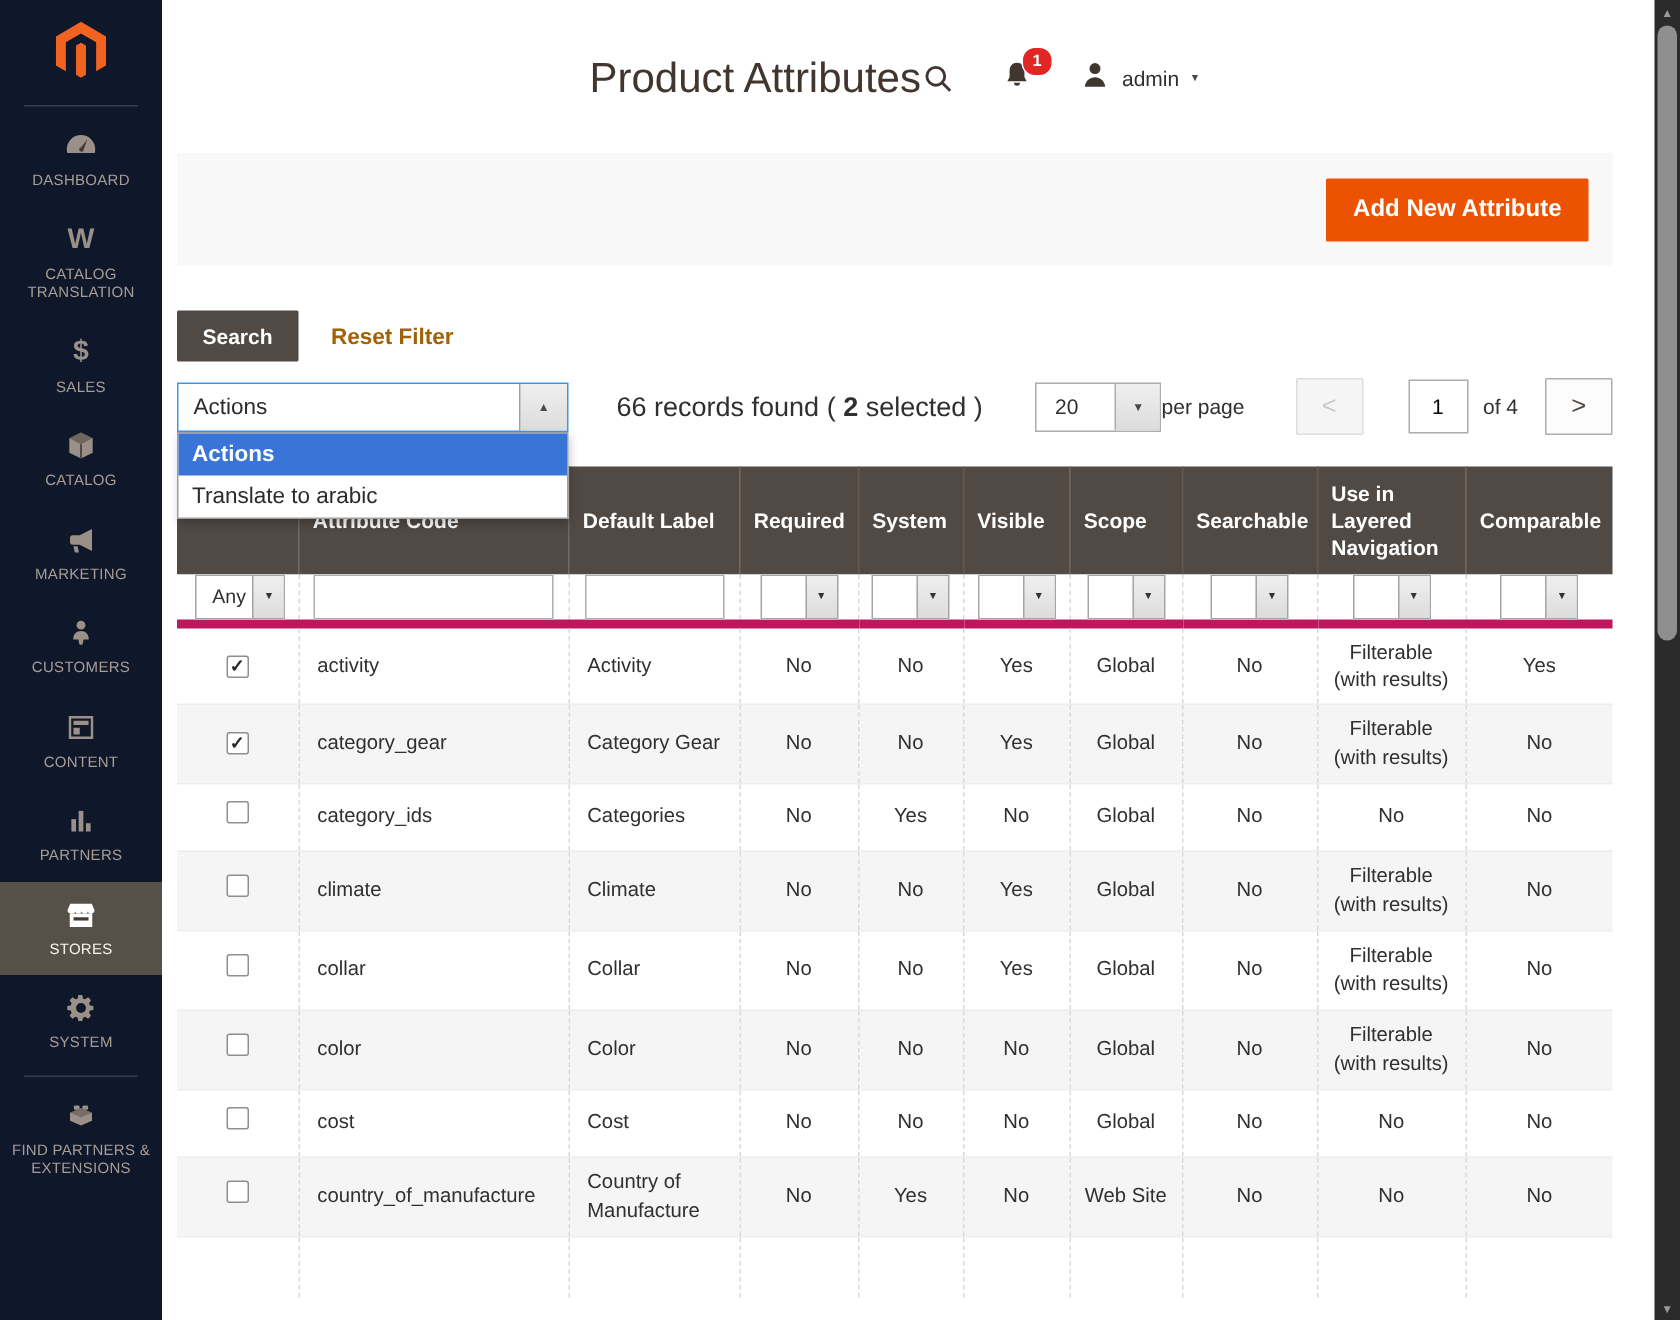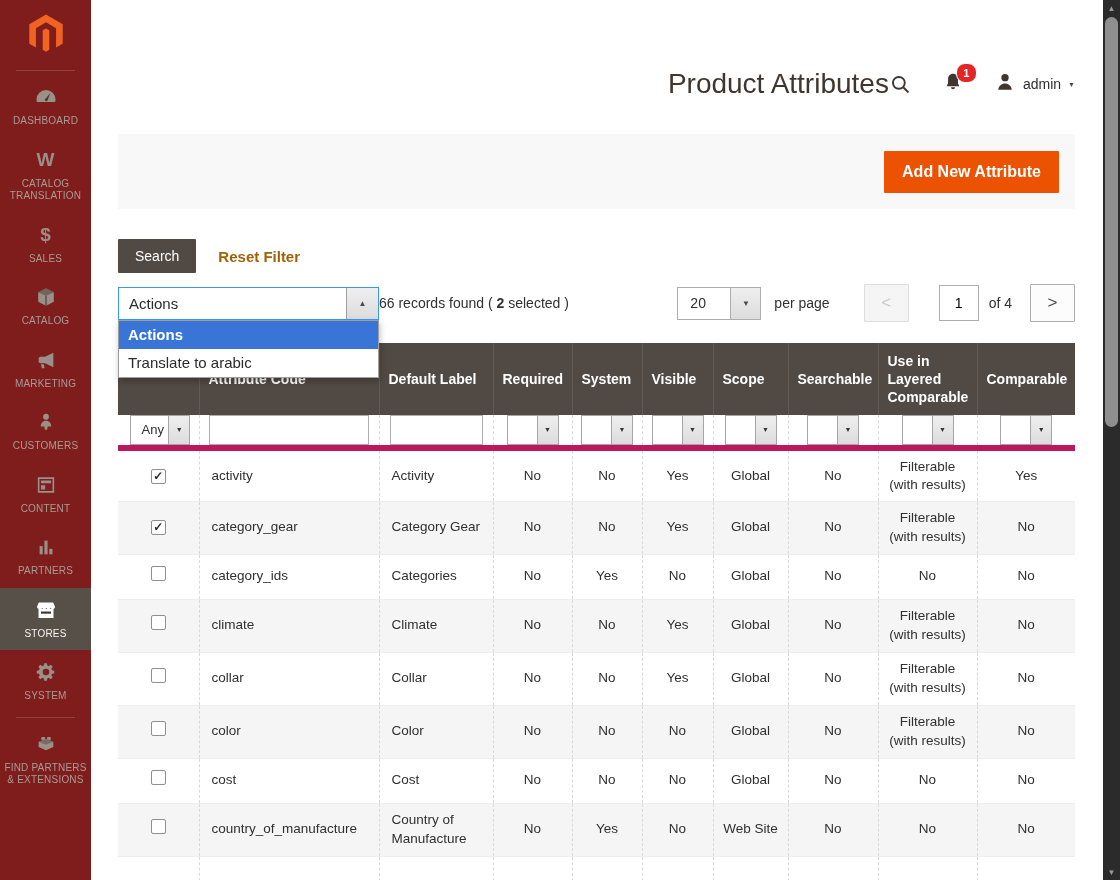--- a/index.html
+++ b/index.html
@@ -1,20 +1,20 @@
 <!DOCTYPE html>
 <html><head>
 <meta charset="utf-8">
 <style>
   html,body{margin:0;padding:0}
   body{width:1120px;height:880px;overflow:hidden;position:relative;background:#fff;
        font-family:"Liberation Sans",sans-serif;color:#303030}
 
   
-  .sidebar{position:absolute;left:0;top:0;width:91px;height:880px;background:#7f1d1d;z-index:30}
+  .sidebar{position:absolute;left:0;top:0;width:108px;height:880px;background:#0f172a;z-index:30}
   .logo-wrap{padding:12px 0 14px;display:flex;justify-content:center}
   .logo-divider{border-top:1px solid rgba(255,255,255,.16);margin:0 16px 4px}
   .nav-item{display:flex;flex-direction:column;align-items:center;gap:6px;padding:10px 2px;cursor:pointer}
   .nav-item .nav-icon{height:24px;display:flex;align-items:center;justify-content:center;color:#9a9088}
   .nav-item .nav-label{font-size:10px;line-height:1.25;text-align:center;color:#a79d95;letter-spacing:.2px}
   .nav-item.active{background:#575049}
   .nav-item.active .nav-icon{color:#fff}
   .nav-item.active .nav-label{color:#f7f3ef}
   .side-divider{border-top:1px solid rgba(255,255,255,.16);margin:4px 16px}
   .txt-icon{font-size:19px;font-weight:800;line-height:24px}
@@ -23,63 +23,63 @@
   .scrollbar{position:absolute;right:0;top:0;width:17px;height:880px;background:#2b2b2b;z-index:40}
   .sb-arrow{position:absolute;left:0;width:17px;height:14px;display:flex;align-items:center;justify-content:center;
             color:#9a9a9a;font-size:8px}
   .sb-arrow.up{top:1px}.sb-arrow.down{bottom:1px}
   .sb-thumb{position:absolute;left:2px;top:17px;width:13px;height:410px;background:#8f8f8f;border-radius:7px}
 
   
   .main{position:absolute;left:88px;top:0;width:1015px;height:880px;background:#fff}
   .inner{width:957px;margin-left:30px}
 
-  .page-header{display:flex;align-items:center;justify-content:flex-end;padding-top:64px}
+  .page-header{display:flex;align-items:center;justify-content:center;padding-top:32px}
   .page-title{font-size:28px;font-weight:400;color:#41362f;margin:0;line-height:40px}
   .header-icons{display:flex;align-items:center;gap:30px}
   .hicon{display:flex;align-items:center;cursor:pointer}
   .bell-wrap{position:relative}
   .badge{position:absolute;top:-8px;right:-13px;min-width:11px;height:18px;padding:0 4px;border-radius:9px;
          background:#e22626;color:#fff;font-size:11px;line-height:18px;text-align:center;border:1px solid #fff;font-weight:700}
   .admin-wrap{display:flex;align-items:center;gap:7px;cursor:pointer}
   .admin-name{font-size:14px;color:#303030}
   .admin-caret{font-size:7px;color:#514943}
 
   .page-actions{margin-top:30px;height:75px;background:#f8f8f8;display:flex;align-items:center;
                 justify-content:flex-end;padding-right:16px;box-sizing:border-box}
   .add-btn{background:#eb5202;color:#fff;border:none;font-family:inherit;font-size:16px;font-weight:700;
            padding:12px 18px;border-radius:1px;cursor:pointer}
 
   .filter-controls{margin-top:30px;display:flex;align-items:center;gap:22px}
-  .search-btn{background:#514943;color:#fff;border:none;font-family:inherit;font-size:14px;font-weight:400;
+  .search-btn{background:#514943;color:#fff;border:none;font-family:inherit;font-size:14px;font-weight:700;
               padding:9px 17px;cursor:pointer;border-radius:1px}
   .reset-link{color:#a16207;font-size:15px;font-weight:600;text-decoration:none;cursor:pointer}
 
   .toolbar-row{margin-top:11px;display:flex;align-items:center;position:relative}
   .actions-wrap{position:relative;width:261px;flex:none}
   .actions-select{display:flex;height:33px;box-sizing:border-box;border:1px solid #3b97ea;background:#fff;
                   align-items:center;cursor:pointer}
   .as-val{flex:1;padding-left:10px;font-size:15px;color:#2b2b2b}
   .as-caret{width:31px;align-self:stretch;display:flex;align-items:center;justify-content:center;
             background:linear-gradient(#efefef,#dcdcdc);border-left:1px solid #9f9f9f;font-size:8px;color:#4a4a4a}
   .actions-list{position:absolute;top:33px;left:0;width:261px;box-sizing:border-box;margin:0;padding:0;list-style:none;
                 background:#fff;border:1px solid #9f9f9f;box-shadow:1px 3px 6px rgba(0,0,0,.25);z-index:20}
   .actions-list li{height:28px;line-height:28px;padding:0 9px;font-size:15px;color:#2b2b2b;cursor:pointer}
   .actions-list li.sel{background:#3875d7;color:#fff;font-weight:700}
 
-  .records{font-size:14px;color:#303030;}
+  .records{font-size:18px;color:#303030;margin-left:32px}
   .records b{font-weight:700}
 
   .pager{margin-left:auto;display:flex;align-items:center}
   .page-size{display:flex;width:84px;height:33px;box-sizing:border-box;border:1px solid #adadad;background:#fff;
              align-items:center;cursor:pointer}
   .ps-val{flex:1;padding-left:12px;font-size:14px}
   .ps-caret{width:29px;align-self:stretch;display:flex;align-items:center;justify-content:center;
             background:linear-gradient(#efefef,#dcdcdc);border-left:1px solid #adadad;font-size:8px;color:#4a4a4a}
-  .per-page{font-size:14px;margin-left:13px}
+  .per-page{font-size:14px;}
   .pg-btn{width:45px;height:38px;font-family:inherit;font-size:17px;cursor:pointer;border-radius:1px}
   .pg-btn.prev{margin-left:34px;background:#f5f5f5;border:1px solid #ddd;color:#c9c9c9;cursor:default}
   .pg-btn.next{margin-left:18px;background:#fcfcfc;border:1px solid #adadad;color:#514943}
   .pg-input{width:40px;height:36px;box-sizing:border-box;margin-left:30px;border:1px solid #adadad;text-align:center;
             font-family:inherit;font-size:14px}
   .of-label{font-size:14px;margin-left:10px}
 
   
   .grid{margin-top:21px}
   table{border-collapse:collapse;table-layout:fixed;width:957px;font-size:13.5px;color:#303030}
@@ -307,21 +307,21 @@
         <thead>
             <tr id="grid-head">
               <th></th>
               <th>Attribute Code</th>
               <th>Default Label</th>
               <th>Required</th>
               <th>System</th>
               <th>Visible</th>
               <th>Scope</th>
               <th>Searchable</th>
-              <th>Use in Layered Comparable</th>
+              <th>Use in Layered Navigation</th>
               <th>Comparable</th>
             </tr>
           </thead>
         <tbody id="grid-body">
             <tr class="filter-row">
               <td><span class="mini-select any">
                   <span class="ms-val">Any</span>
                   <span class="ms-caret">▼</span>
                 </span></td>
               <td><input class="filter-input" style=""></td>

